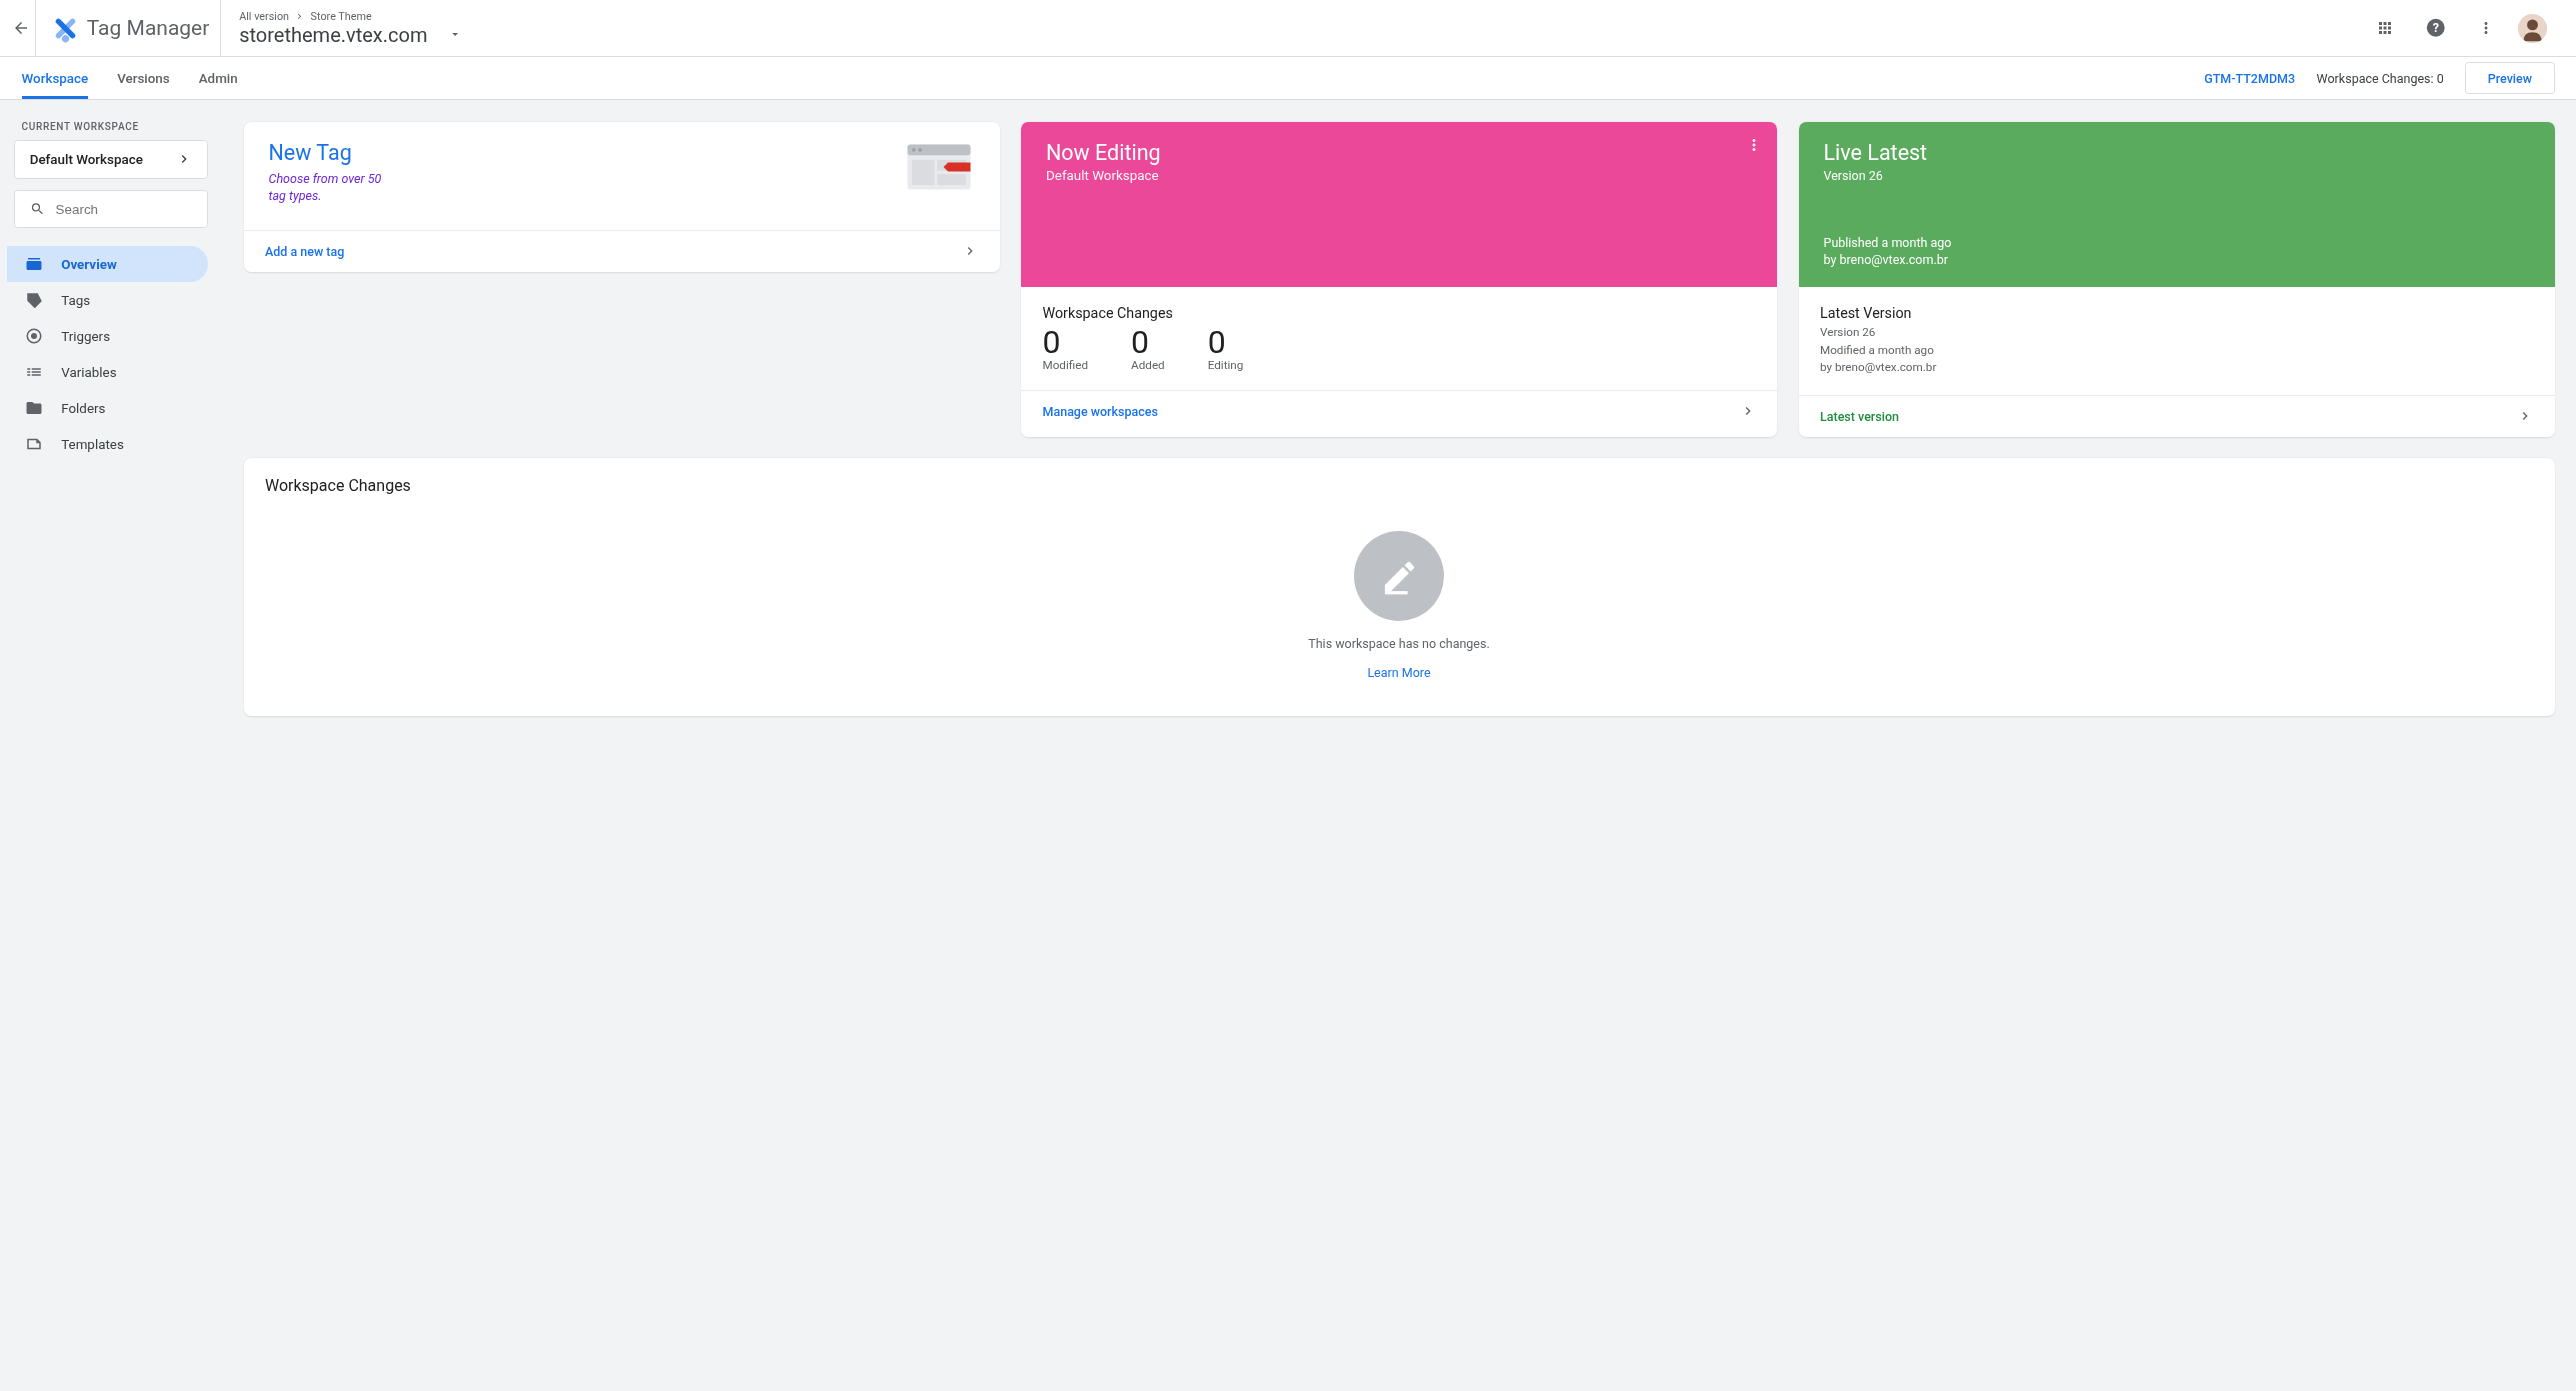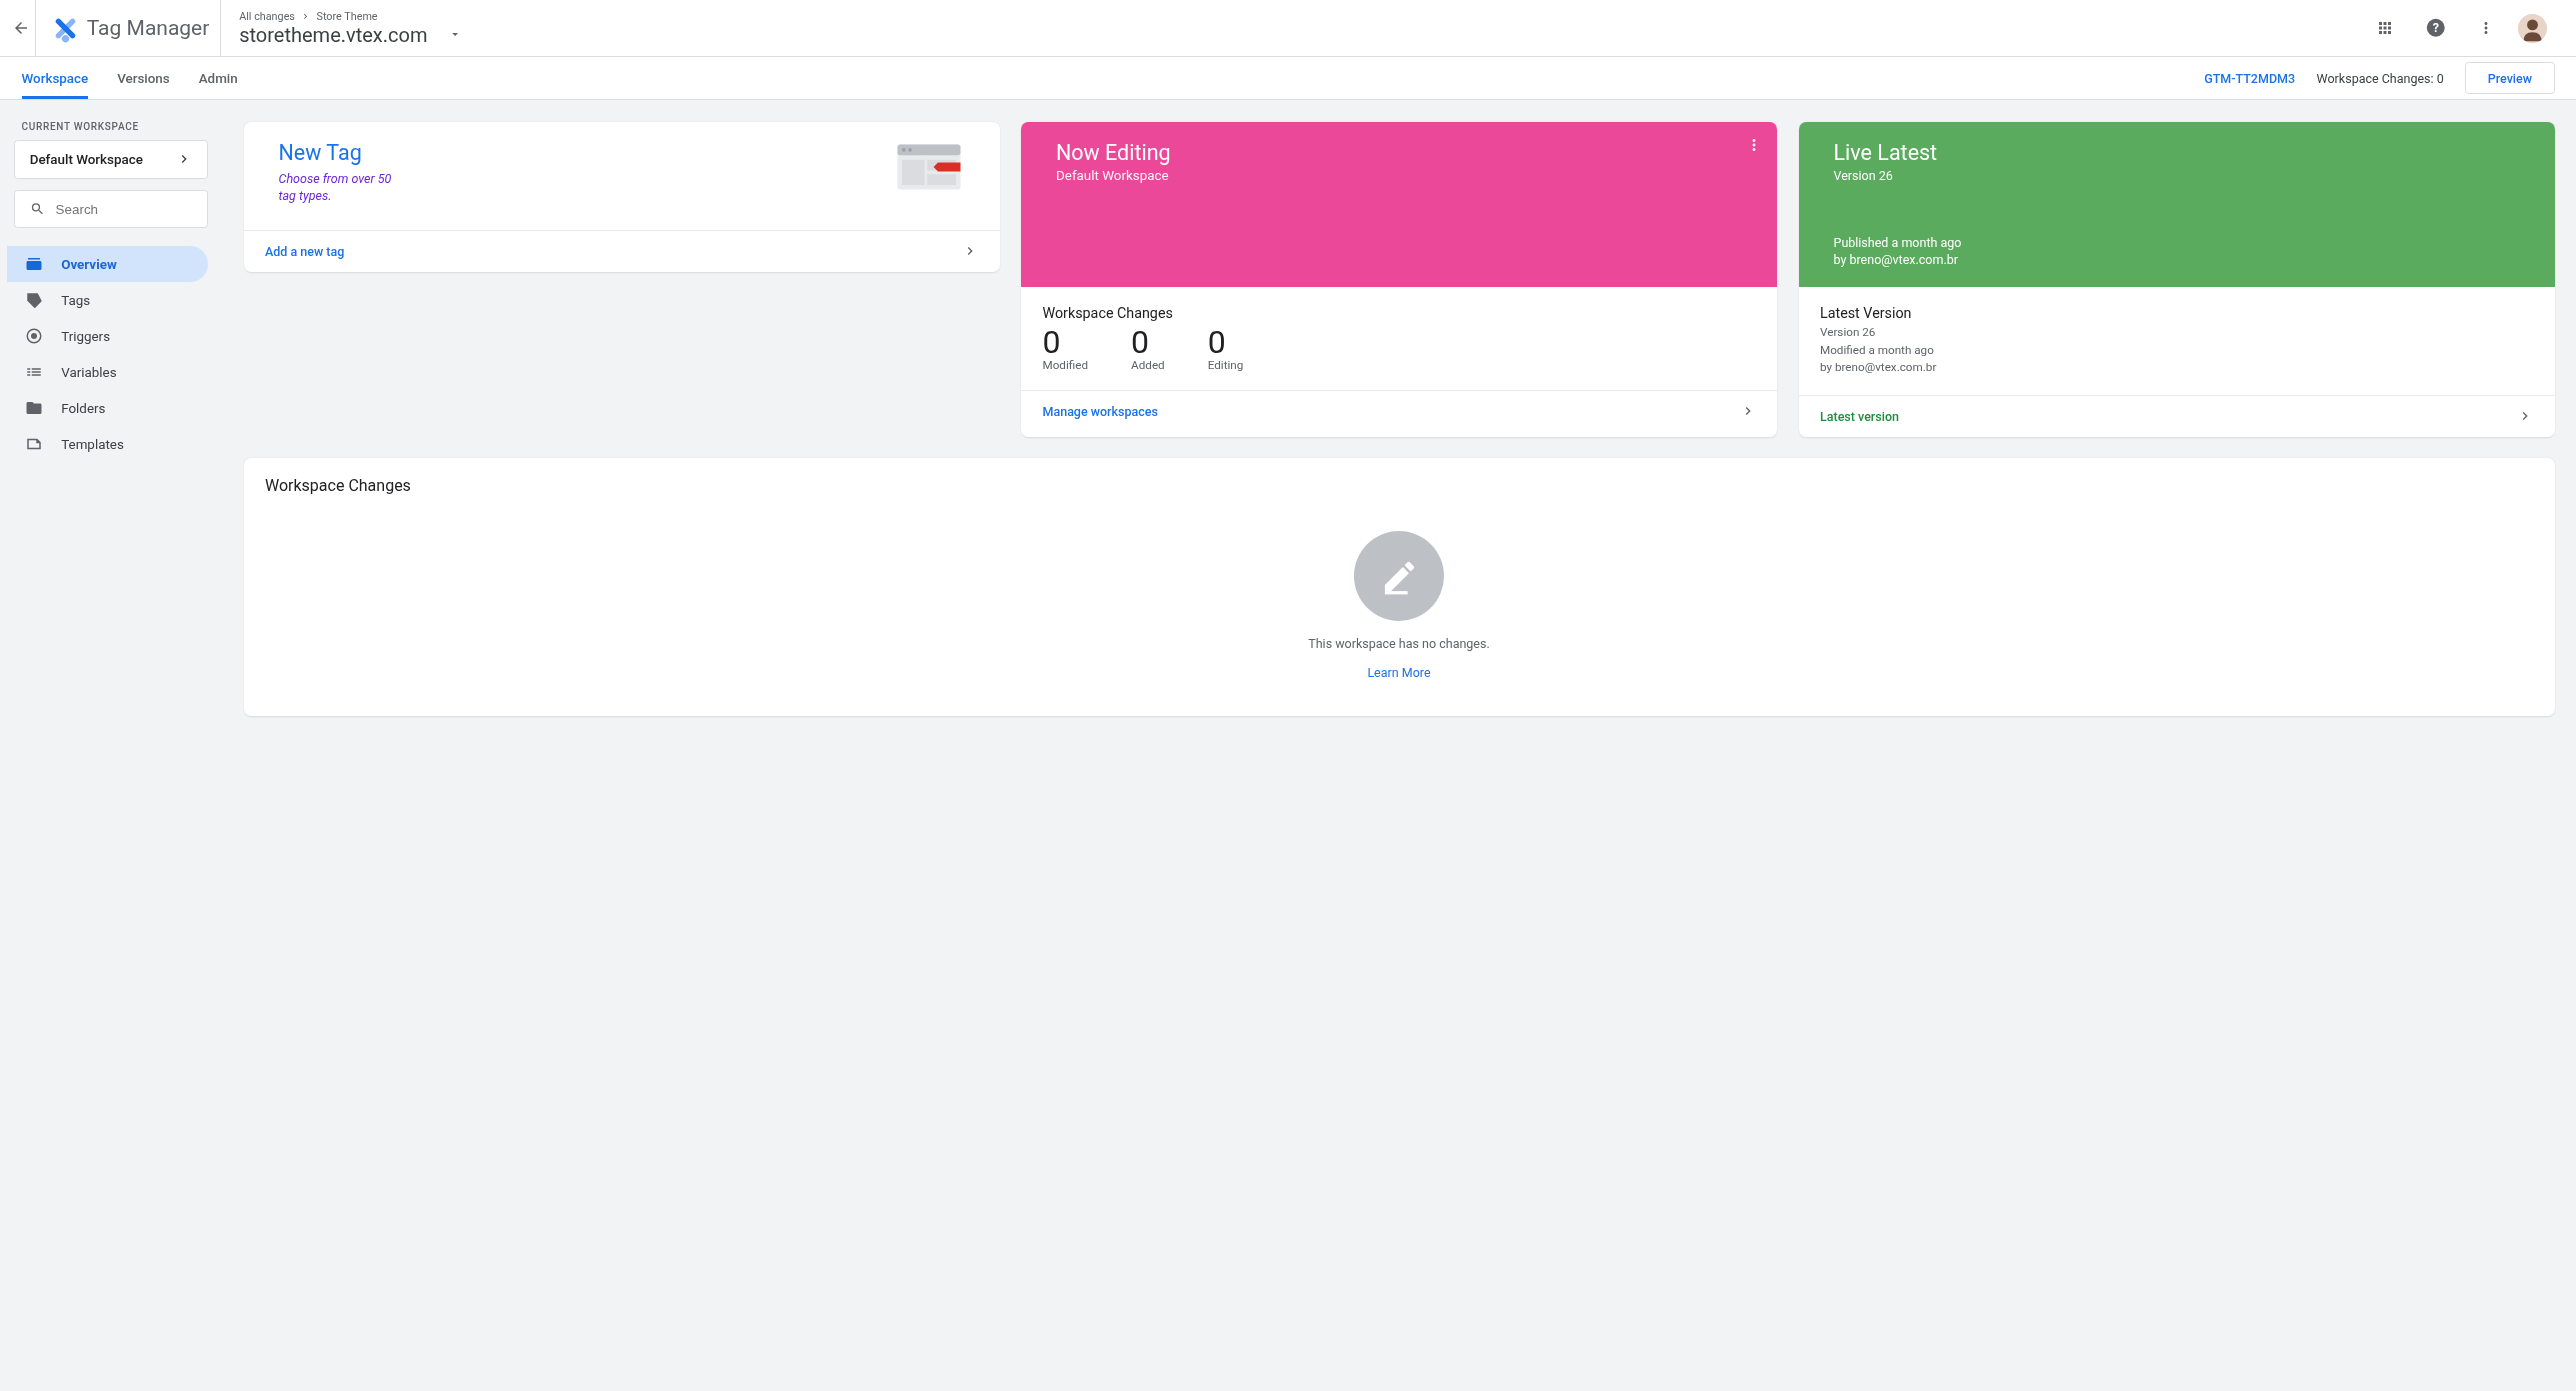--- a/index.html
+++ b/index.html
@@ -30,21 +30,21 @@
 .sidebar-label { font-size:10px; color:#5f6368; letter-spacing:0.7px; padding: 7.2px 14.3px; font-weight:500;}
 .ws-selector { background:#fff; border:0.9px solid #dadce0; border-radius:3.6px; padding:10.8px 14.3px; display:flex; align-items:center; justify-content:space-between; cursor:pointer; margin: 0 7.2px 10.8px 7.2px; font-size:13.4px; font-weight:500;}
 .search-box { background:#fff; border:0.9px solid #dadce0; border-radius:3.6px; padding:9px 14.3px; display:flex; align-items:center; gap:10.8px; margin: 0 7.2px 18px 7.2px; color:#5f6368;}
 .search-box input { border:none; outline:none; font-size:13.4px; width:100%; background:transparent;}
 .nav-item { display:flex; align-items:center; gap:18px; padding: 9px 18px; border-radius: 0 21.5px 21.5px 0; cursor:pointer; color:#3c4043; font-size:13.4px; margin-right:7.2px;}
 .nav-item.active { background:#d2e3fc; color:#1967d2; font-weight:700;}
 .nav-icon { width:18px; height:18px; display:flex; align-items:center; justify-content:center;}
 .content { flex:1; padding: 21.5px; display:flex; flex-direction:column; gap:21.5px;}
 .cards-row { display:grid; grid-template-columns: repeat(3, 1fr); gap:21.5px;}
 .card { background:#fff; border-radius:7.2px; overflow:hidden; box-shadow: 0 0.9px 1.8px rgba(0,0,0,0.1);}
-.card-body { padding: 18px 35px; min-height: 108px; position:relative;}
+.card-body { padding: 18px 25px; min-height: 108px; position:relative;}
 .card-title-blue { font-size:21.5px; color:#1a73e8; font-weight:400; margin-bottom:5.4px;}
 .card-sub { font-size:12.5px; color:#6d28d9; line-height:1.4;font-style:italic;}
 .card-footer { border-top:0.9px solid #e8eaed; padding: 12.5px 21.5px; display:flex; align-items:center; justify-content:space-between; cursor:pointer;}
 .card-footer-link { color:#1a73e8; font-weight:500; font-size:12.5px;}
 .card-footer-link.green { color:#1e8e3e; }
 .chevron { color:#5f6368; }
 .card-editing .card-body { background:#ec4899; color:#fff; min-height:165px;}
 .card-editing .card-title { font-size:21.5px; font-weight:400; margin-bottom:3.6px;}
 .card-editing .card-sub-w { font-size:13.4px; opacity:0.95;}
 .more-icon-w { position:absolute; top:14.3px; right:14.3px; color:#fff; opacity:0.9; cursor:pointer;}
@@ -83,21 +83,21 @@
             <rect x="13" y="2" width="6" height="28" rx="3" fill="#8ab4f8"></rect>
             <rect x="2" y="13" width="28" height="6" rx="3" fill="#1a73e8"></rect>
             <circle cx="24" cy="24" r="4" fill="#8ab4f8"></circle>
           </g>
         </svg>
     </div>
     <span class="logo-text">Tag Manager</span>
   </div>
   <div class="breadcrumb-area">
     <div class="breadcrumb">
-      <span>All changes</span>
+      <span>All version</span>
       <svg width="10.8" height="10.8" viewBox="0 0 24 24">
           <path fill="#5f6368" d="M8.59 16.59L13.17 12 8.59 7.41 10 6l6 6-6 6z"></path>
         </svg>
       <span>Store Theme</span>
     </div>
     <div class="container-row">
       <span class="container-name">storetheme.vtex.com</span>
       <svg width="14.3" height="14.3" viewBox="0 0 24 24">
           <path fill="#5f6368" d="M7 10l5 5 5-5z"></path>
         </svg>

